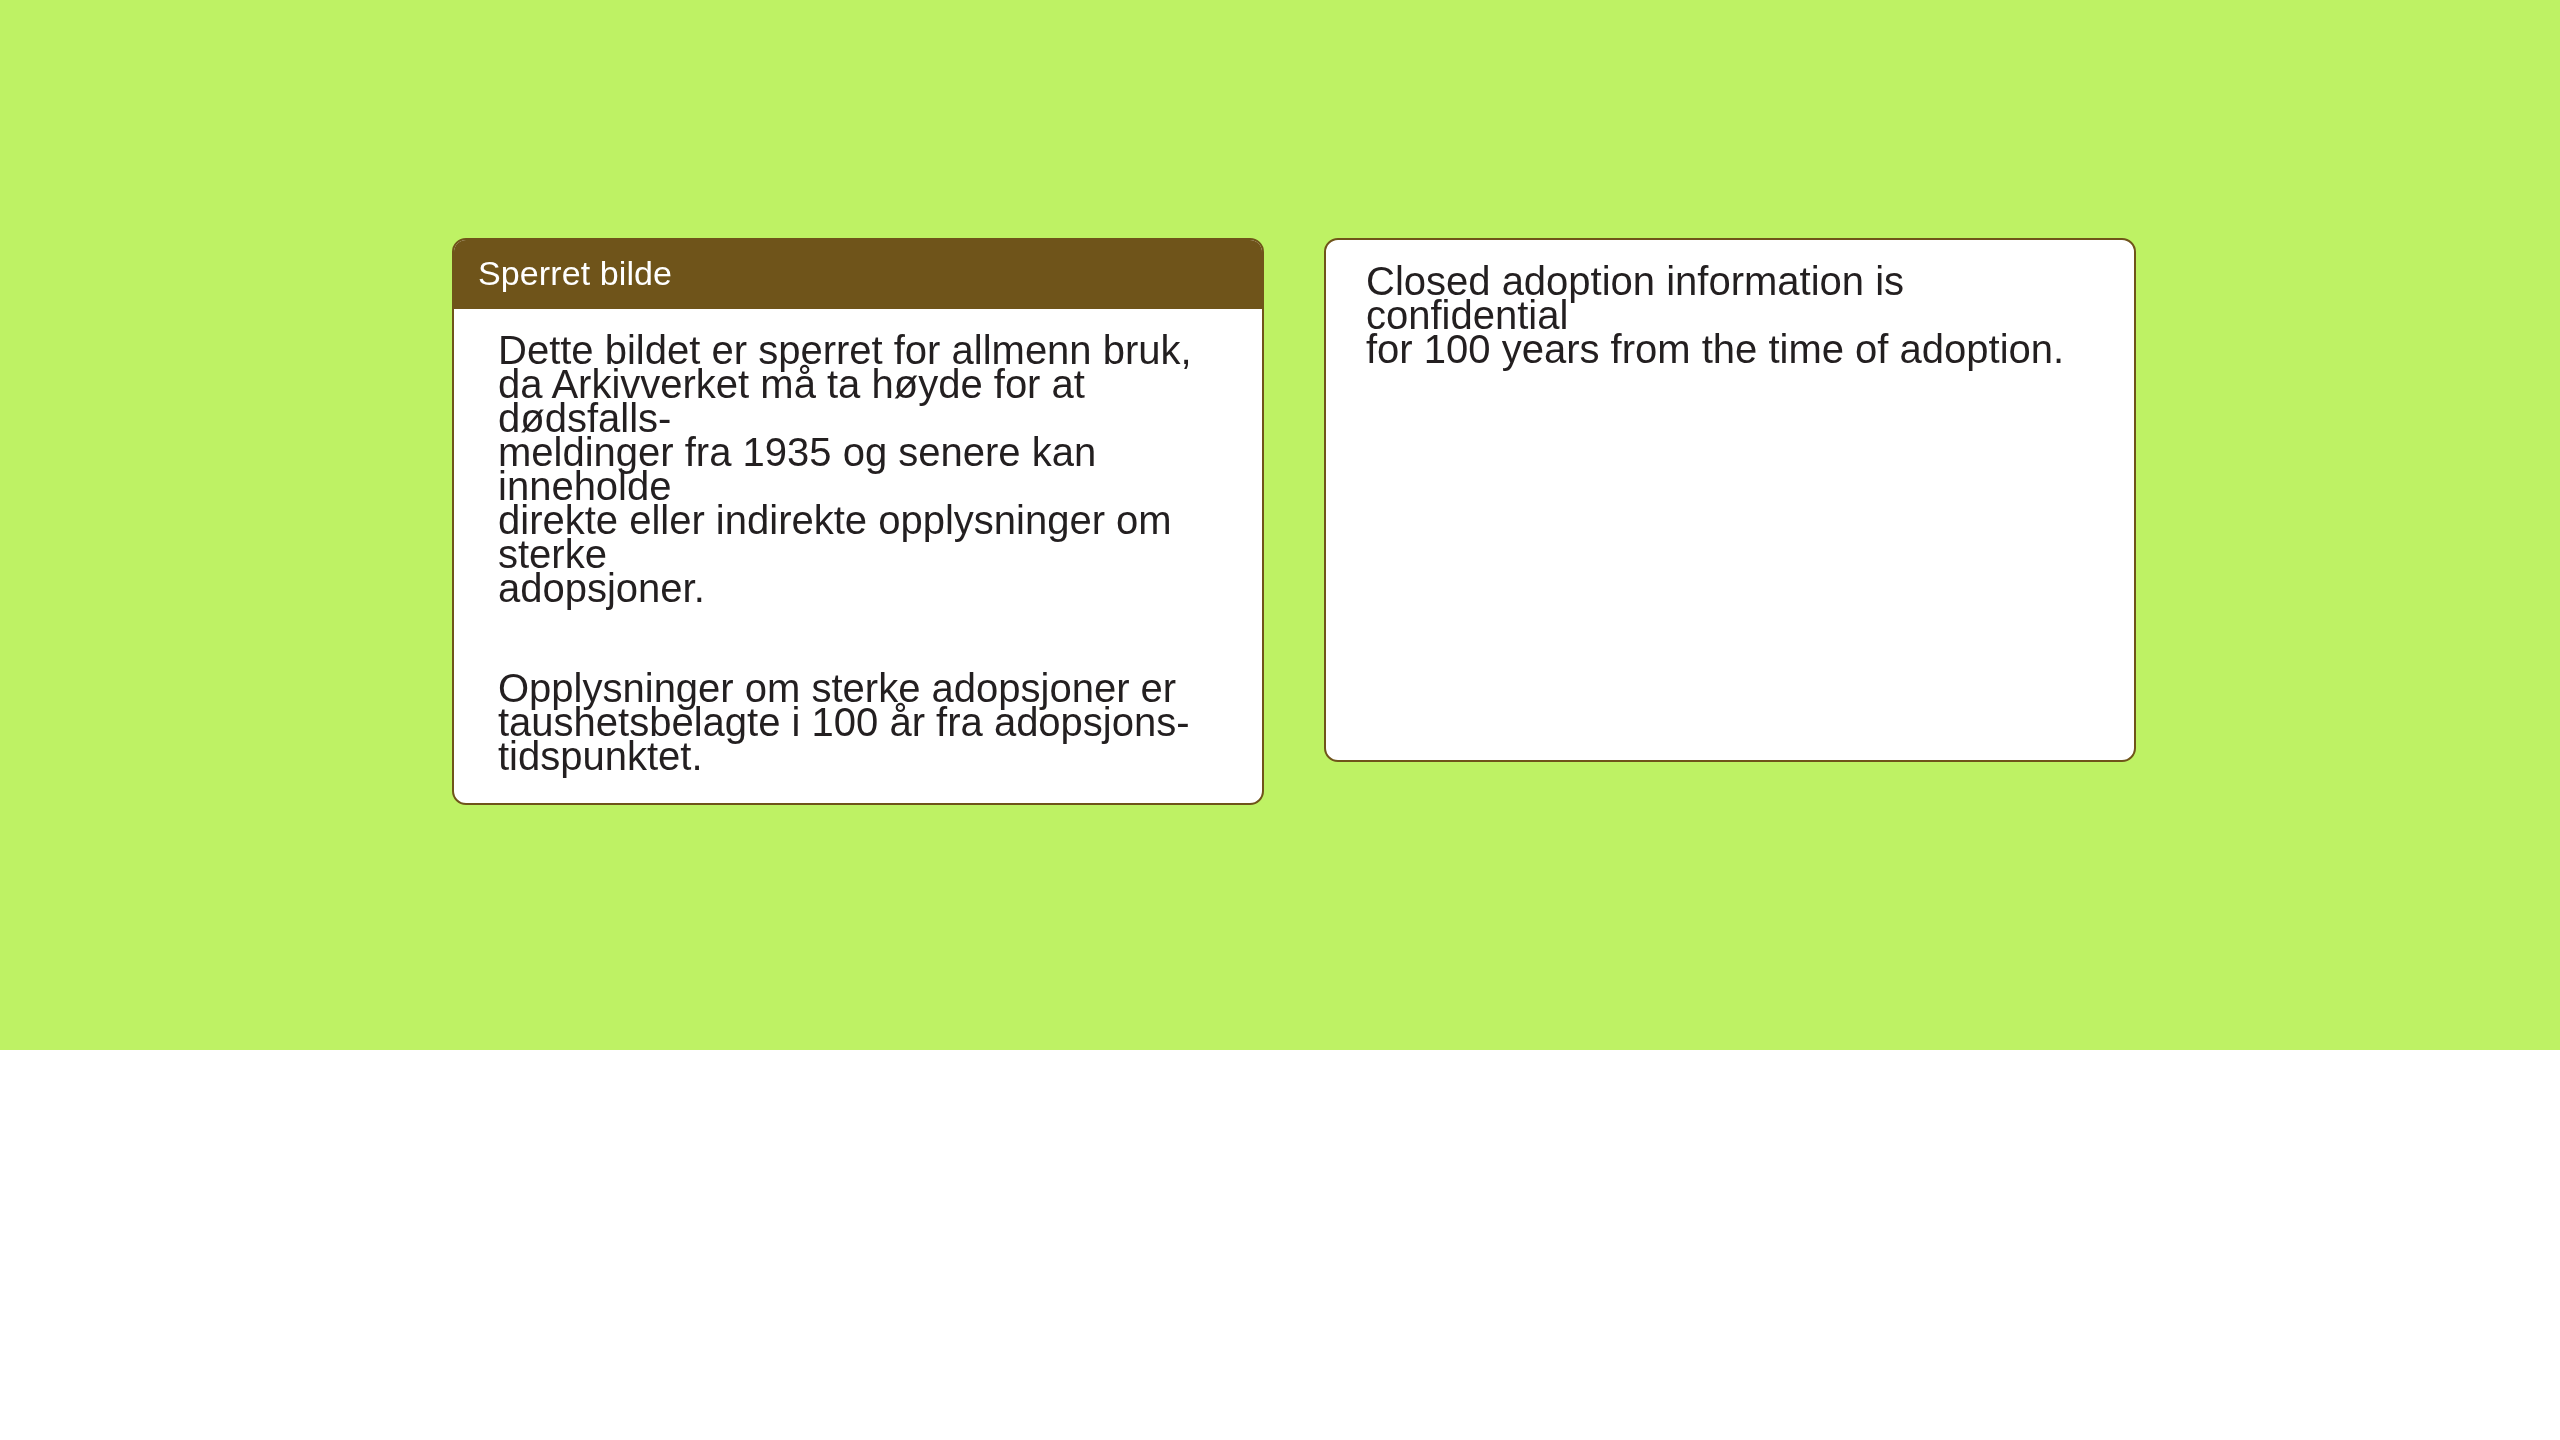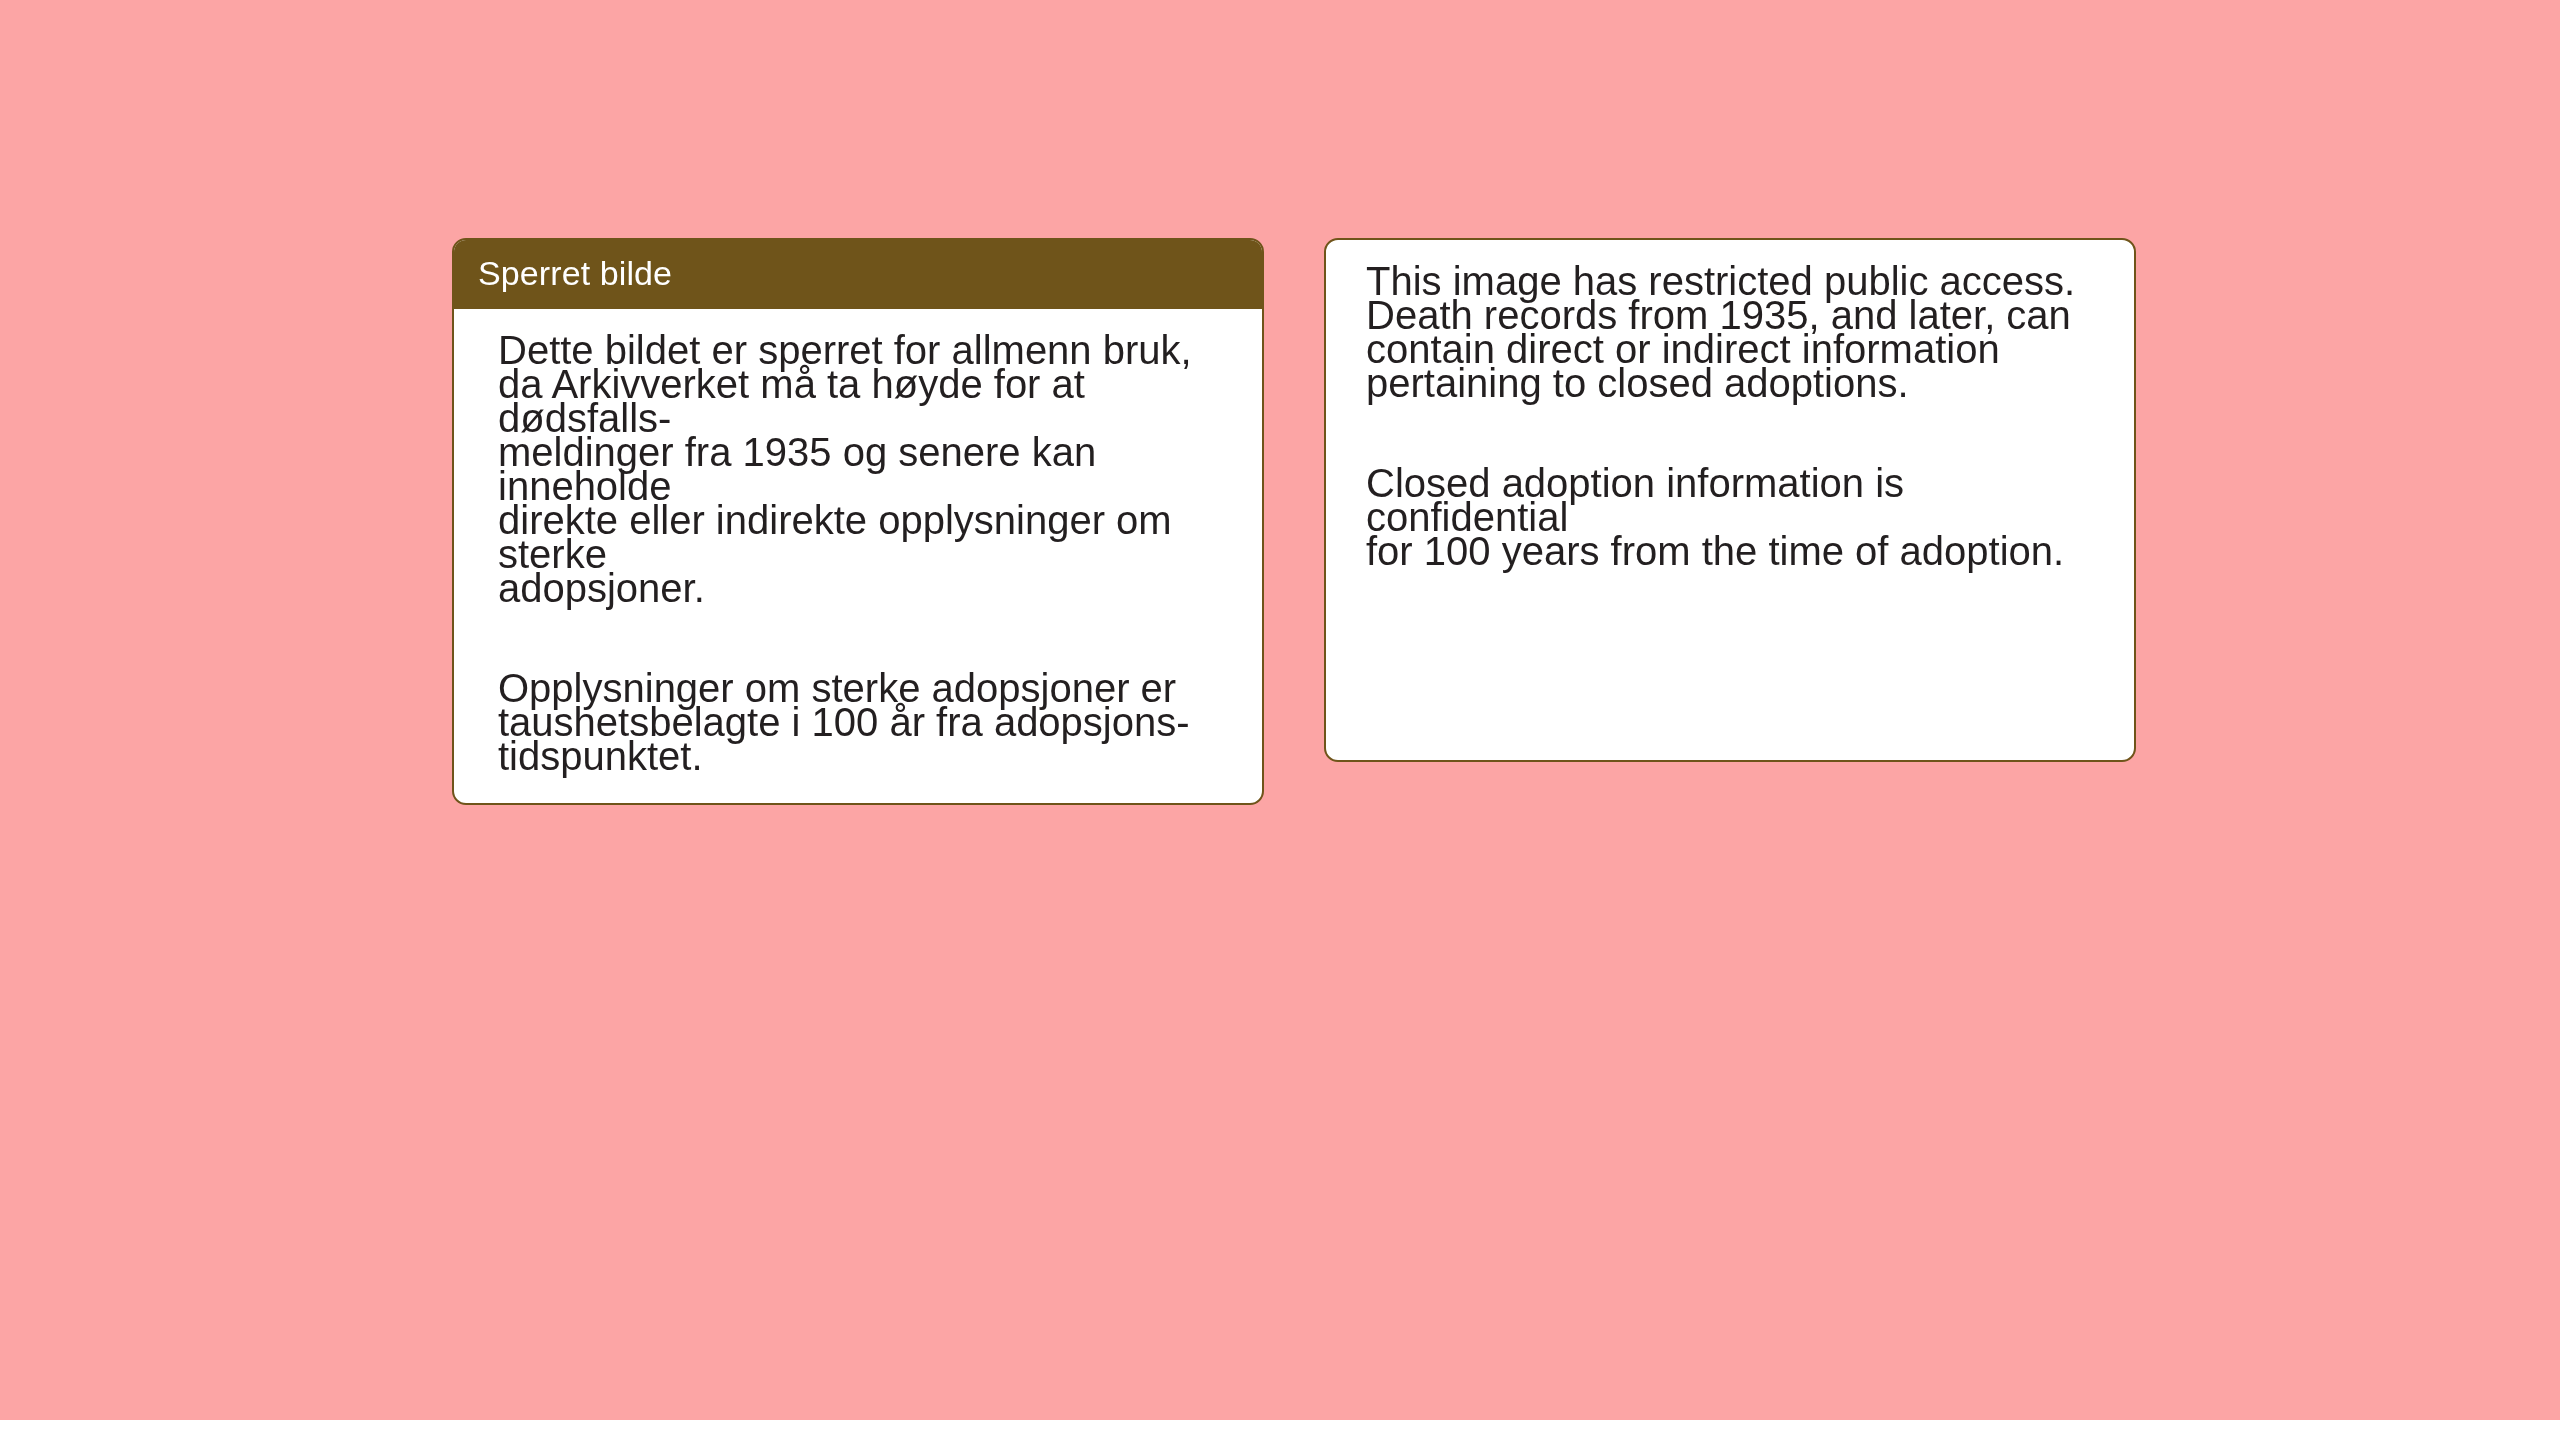--- a/index.html
+++ b/index.html
@@ -10,22 +10,22 @@
     height: 1440px;
     overflow: hidden;
   }
   body {
     font-family: "Liberation Sans", sans-serif;
     -webkit-font-smoothing: antialiased;
   }
   .page {
     position: relative;
     width: 2560px;
-    height: 1420px;
-    background: #fca5a5;
+    height: 1050px;
+    background: #bef264;
   }
   .panels {
     position: absolute;
     left: 452px;
     top: 238px;
     display: flex;
     flex-direction: row;
     align-items: flex-start;
     gap: 60px;
   }
@@ -87,23 +87,19 @@
 direkte eller indirekte opplysninger om sterke
 adopsjoner.</p>
         <p class="para">Opplysninger om sterke adopsjoner er
 taushetsbelagte i 100 år fra adopsjons-
 tidspunktet.</p>
       </div>
     </div>
 
     <div class="panel panel-en">
       <div class="panel-body">
-        <p class="para">This image has restricted public access.
-Death records from 1935, and later, can
-contain direct or indirect information
-pertaining to closed adoptions.</p>
         <p class="para">Closed adoption information is confidential
 for 100 years from the time of adoption.</p>
       </div>
     </div>
 
   </div>
 </div>
 
 </body></html>

